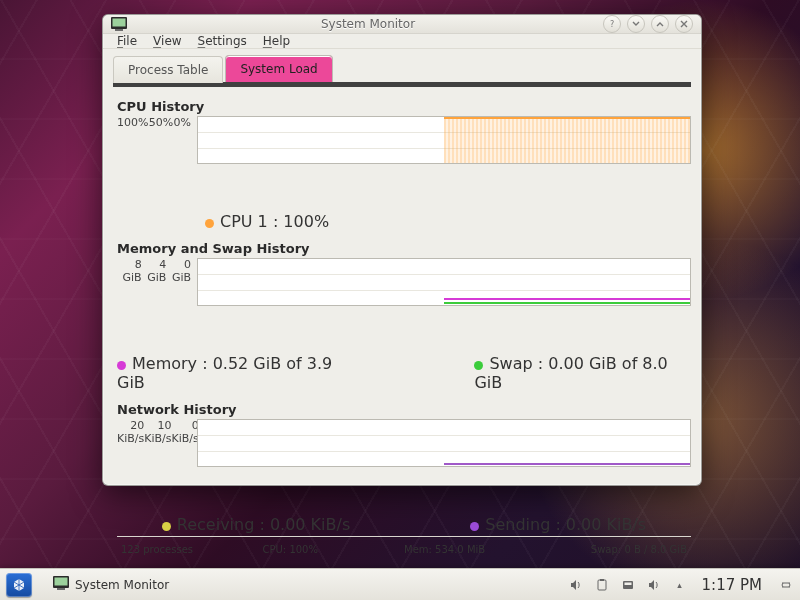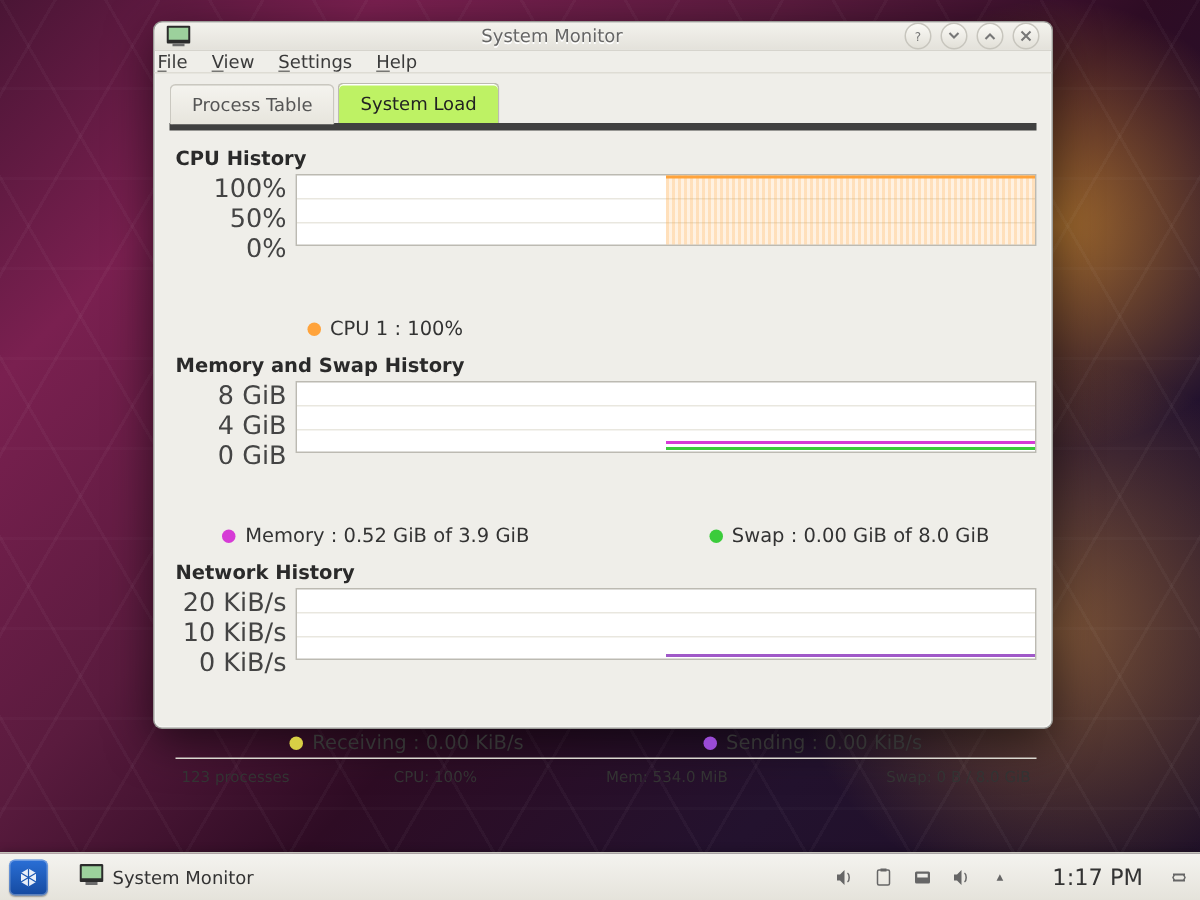--- a/index.html
+++ b/index.html
@@ -53,21 +53,21 @@
   .tb-btn {
     width:18px; height:18px; border-radius:50%;
     background: linear-gradient(#fbfaf6,#e2e0d8);
     border:1px solid #c7c5bd;
     display:flex; align-items:center; justify-content:center;
     color:#777; font-size:10px;
   }
 
   .menubar {
     height:24px; display:flex; align-items:center; gap:16px;
-    padding: 0 2px;
+    padding: 0 14px;
     color:#3a3a3a;
     border-bottom: 1px solid #dedcd4;
   }
   .menubar span { cursor:default; }
   .menubar .mn { text-decoration: underline; text-decoration-color: rgba(0,0,0,0.5); text-underline-offset: 2px; }
 
   .tabs-row { padding: 6px 10px 0 10px; }
   .tabs {
     display:flex; align-items:flex-end;
     border-bottom: 5px solid #404040;
@@ -76,37 +76,37 @@
     padding: 6px 14px 6px 14px;
     border:1px solid #cac8c0;
     border-bottom:none;
     background: linear-gradient(#f4f3ee,#e7e5dd);
     border-radius: 4px 4px 0 0;
     margin-right: 2px;
     color:#555;
     position:relative; top:1px;
   }
   .tab.active {
-    background:#bef264;
+    background:#ec4899;
     color:#222;
     border-color:#bdbbb3;
     top:0;
     box-shadow: inset 0 1px 0 #fff;
     z-index:2;
   }
 
   .content { flex:1; padding: 4px 10px 0 14px; display:flex; flex-direction:column; }
 
   .section-title { font-weight:bold; font-size:13px; color:#2a2a2a; margin-top:8px; }
 
   .chart-row { display:flex; align-items:flex-start; margin-top:2px; }
   .y-ticks {
     width: 80px; text-align:right;
-    display:flex; flex-direction:column; justify-content:space-between;
-    font-size:17px; color:#444;
+    display:flex; flex-direction:row; justify-content:space-between;
+    font-size:11px; color:#444;
     padding-right:6px;
   }
   .chart {
     flex:1; border:1px solid #bcbab2; background:#fff;
     position:relative;
   }
   .chart .grid::before, .chart .grid::after {
     content:""; position:absolute; left:0; right:0; height:1px; background:#e9e7df;
   }
   .chart .grid::before { top:33.33%; }
@@ -127,21 +127,21 @@
   
   .mem-chart { height:48px; }
   .mem-line-swap { position:absolute; left:50%; right:0; bottom:1px; height:2px; background:#3bcc3b; }
   .mem-line-mem  { position:absolute; left:50%; right:0; bottom:5px; height:2px; background:#d63bd6; }
 
   
   .net-chart { height:48px; }
   .net-line-rx { position:absolute; left:50%; right:0; bottom:1px; height:2px; background:#d8cf45; }
   .net-line-tx { position:absolute; left:50%; right:0; bottom:1px; height:2px; background:#9a4bd6; opacity:0.9; }
 
-  .legend { display:flex; gap:24px; align-items:center; padding:4px 0 2px 88px; font-size:13px; color:#333;margin-top:44px; }
+  .legend { display:flex; gap:24px; align-items:center; padding:4px 0 2px 88px; font-size:16px; color:#333;margin-top:44px; }
   .legend.center2 { padding-left:0; justify-content:center; gap:120px;align-items:flex-end; }
   .legend .dot { width:9px; height:9px; border-radius:50%; display:inline-block; margin-right:6px; vertical-align:-1px; }
 
   .statusbar {
     height:26px; border-top:1px solid #d9d7cf;
     display:flex; align-items:center; justify-content:space-between;
     padding: 0 4px; color:#333; font-size:10px;
     margin-top:auto;
   }
   .statusbar span { flex:1; text-align:left; }
@@ -165,21 +165,21 @@
     box-shadow: inset 0 0 0 1px rgba(255,255,255,0.3), 0 1px 1px rgba(0,0,0,0.3);
     margin-right:10px;
   }
   .task-entry {
     display:flex; align-items:center; gap:6px;
     padding:3px 10px; border:1px solid transparent; border-radius:3px;
     color:#333;
   }
   .tray { margin-left:auto; display:flex; align-items:center; gap:10px; color:#555; }
   .tray .ic { width:16px; height:16px; display:flex; align-items:center; justify-content:center; }
-  .clock { font-size:15px; color:#333; margin: 0 6px 0 17px; }
+  .clock { font-size:15px; color:#333; margin: 0 6px 0 4px; }
 </style>
 </head>
 <body>
 
 <div class="desktop">
 
   <div class="window">
 
     <div class="titlebar">
       <span class="app-icon">

